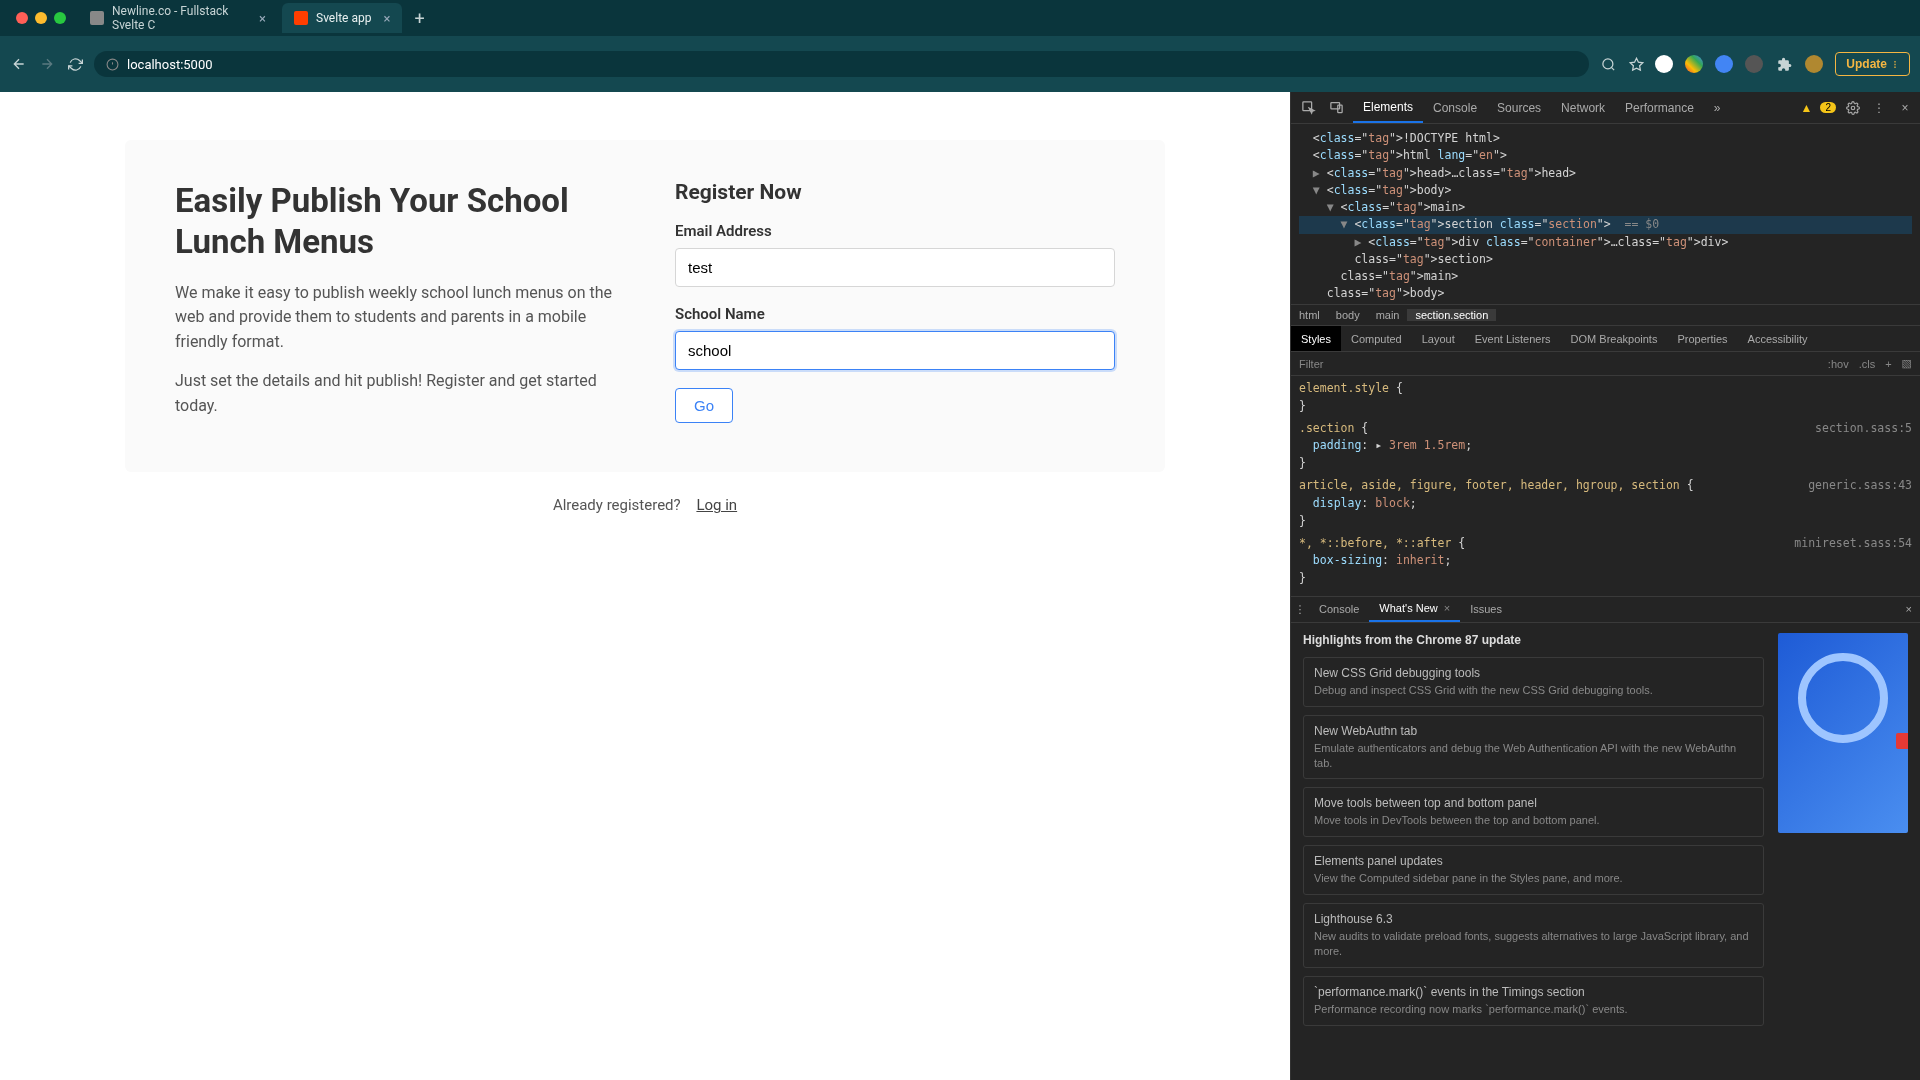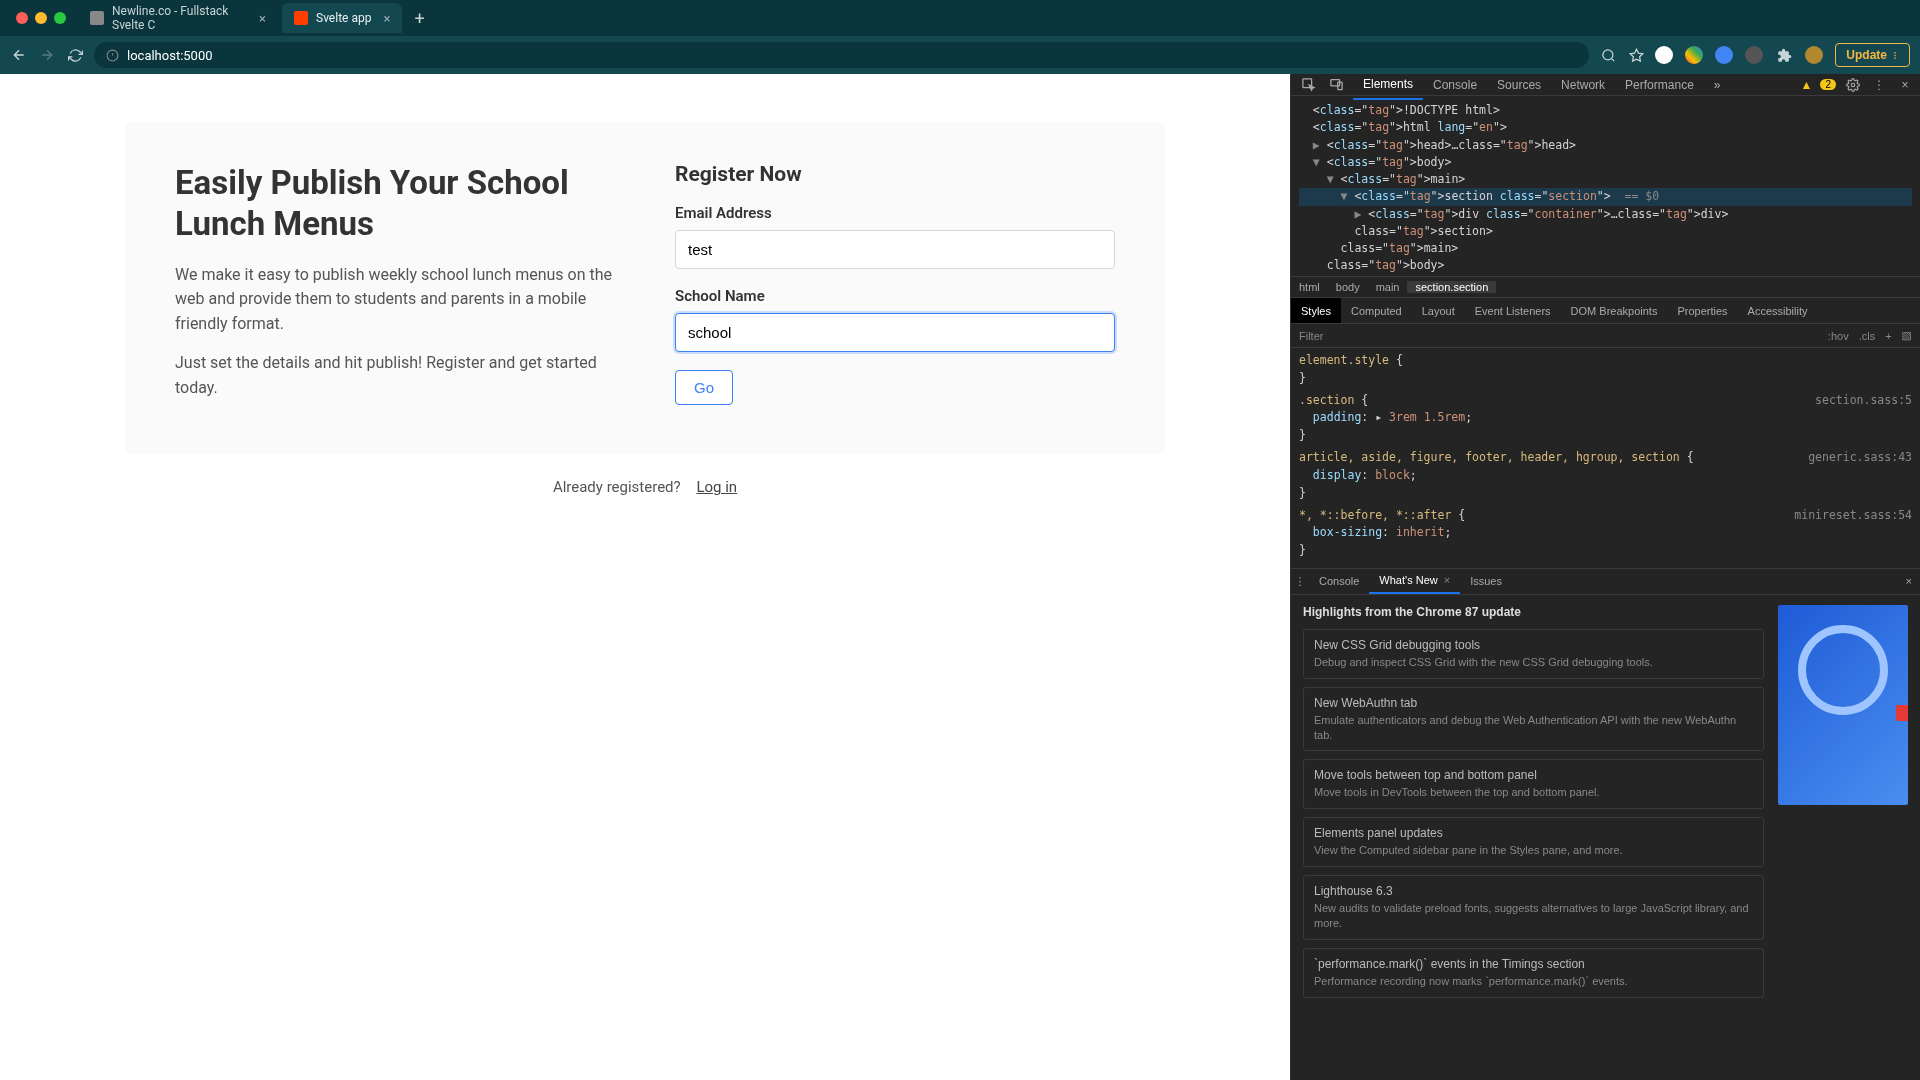--- a/index.html
+++ b/index.html
@@ -13,21 +13,21 @@
 .tlight { width: 12px; height: 12px; border-radius: 50%; }
 .tred { background: #ff5f57; }
 .tyellow { background: #febc2e; }
 .tgreen { background: #28c840; }
 .tab { display: flex; align-items: center; height: 30px; padding: 0 12px; border-radius: 6px 6px 0 0; font-size: 12px; color: #c7d4d5; gap: 8px; max-width: 200px; cursor: pointer; }
 .tab.active { background: #144850; color: #e8f0f0; }
 .tab .favicon { width: 14px; height: 14px; border-radius: 2px; background: #888; flex-shrink: 0; }
 .tab .fav-svelte { background: #ff3e00; }
 .tab .closex { font-size: 13px; color: #9ab; margin-left: 4px; }
 .newtab { color: #c7d4d5; font-size: 18px; padding: 0 8px; cursor: pointer; }
-.toolbar { display: flex; align-items: center; height: 38px; padding: 0 10px; gap: 10px; background: #144850; }
+.toolbar { display: flex; align-items: center; height: 56px; padding: 0 10px; gap: 10px; background: #144850; }
 .navicon { width: 18px; height: 18px; display: flex; align-items: center; justify-content: center; color: #c7d4d5; cursor: pointer; }
 .navicon.dim { color: #5a7a80; }
 .addr { flex: 1; background: #0a353c; border-radius: 14px; height: 26px; display: flex; align-items: center; padding: 0 12px; color: #c7d4d5; font-size: 13px; }
 .addr .urlhost { color: #fff; }
 .rexts { display: flex; gap: 12px; align-items: center; }
 .ext { width: 18px; height: 18px; border-radius: 50%; }
 .update-btn { background: transparent; border: 1px solid #f5b642; color: #f5b642; border-radius: 4px; padding: 4px 10px; font-size: 12px; cursor: pointer; display: flex; align-items: center; gap: 4px; font-weight: bold; }
 
 
 .split { flex: 1; display: flex; min-height: 0; }
@@ -41,21 +41,21 @@
 .hero p { font-size: 16px; color: #555; line-height: 1.55; margin-bottom: 14px; }
 .form h2 { font-size: 21px; font-weight: 700; color: #333; margin-bottom: 18px; }
 .form label { display: block; font-size: 15px; font-weight: 600; color: #333; margin-bottom: 8px; }
 .form input[type=text] { width: 100%; padding: 10px 12px; font-size: 15px; border: 1px solid #d6d6d6; border-radius: 4px; background: #fff; margin-bottom: 18px; }
 .form input.focused { border-color: #3b82f6; box-shadow: 0 0 0 2px rgba(59,130,246,.25); }
 .gobtn { border: 1px solid #3b82f6; background: #fff; color: #3b82f6; padding: 8px 18px; font-size: 15px; border-radius: 4px; cursor: pointer; }
 .already { text-align: center; margin-top: 24px; font-size: 15px; color: #555; }
 .already a { color: #444; text-decoration: underline; margin-left: 12px; cursor: pointer; }
 
 
-.dt-tabs { display: flex; align-items: center; height: 22px; border-bottom: 1px solid #3a3a3a; font-family: -apple-system, sans-serif; }
+.dt-tabs { display: flex; align-items: center; height: 32px; border-bottom: 1px solid #3a3a3a; font-family: -apple-system, sans-serif; }
 .dt-left { display: flex; gap: 10px; padding: 0 8px; }
 .dt-iconbtn { width: 18px; height: 18px; display: flex; align-items: center; justify-content: center; color: #aaa; cursor: pointer; }
 .dt-tab { padding: 0 10px; height: 30px; display: flex; align-items: center; color: #aaa; cursor: pointer; font-size: 12px; }
 .dt-tab.active { color: #fff; border-bottom: 2px solid #1a73e8; }
 .dt-right { margin-left: auto; display: flex; align-items: center; gap: 8px; padding-right: 6px; }
 .warn-badge { background: #f5c518; color: #000; font-size: 10px; border-radius: 8px; padding: 0 5px; }
 
 
 .dt-dom { padding: 6px 8px; font-size: 11.5px; line-height: 1.5; overflow: auto; max-height: 180px; }
 .dt-dom .ln { white-space: pre; }

